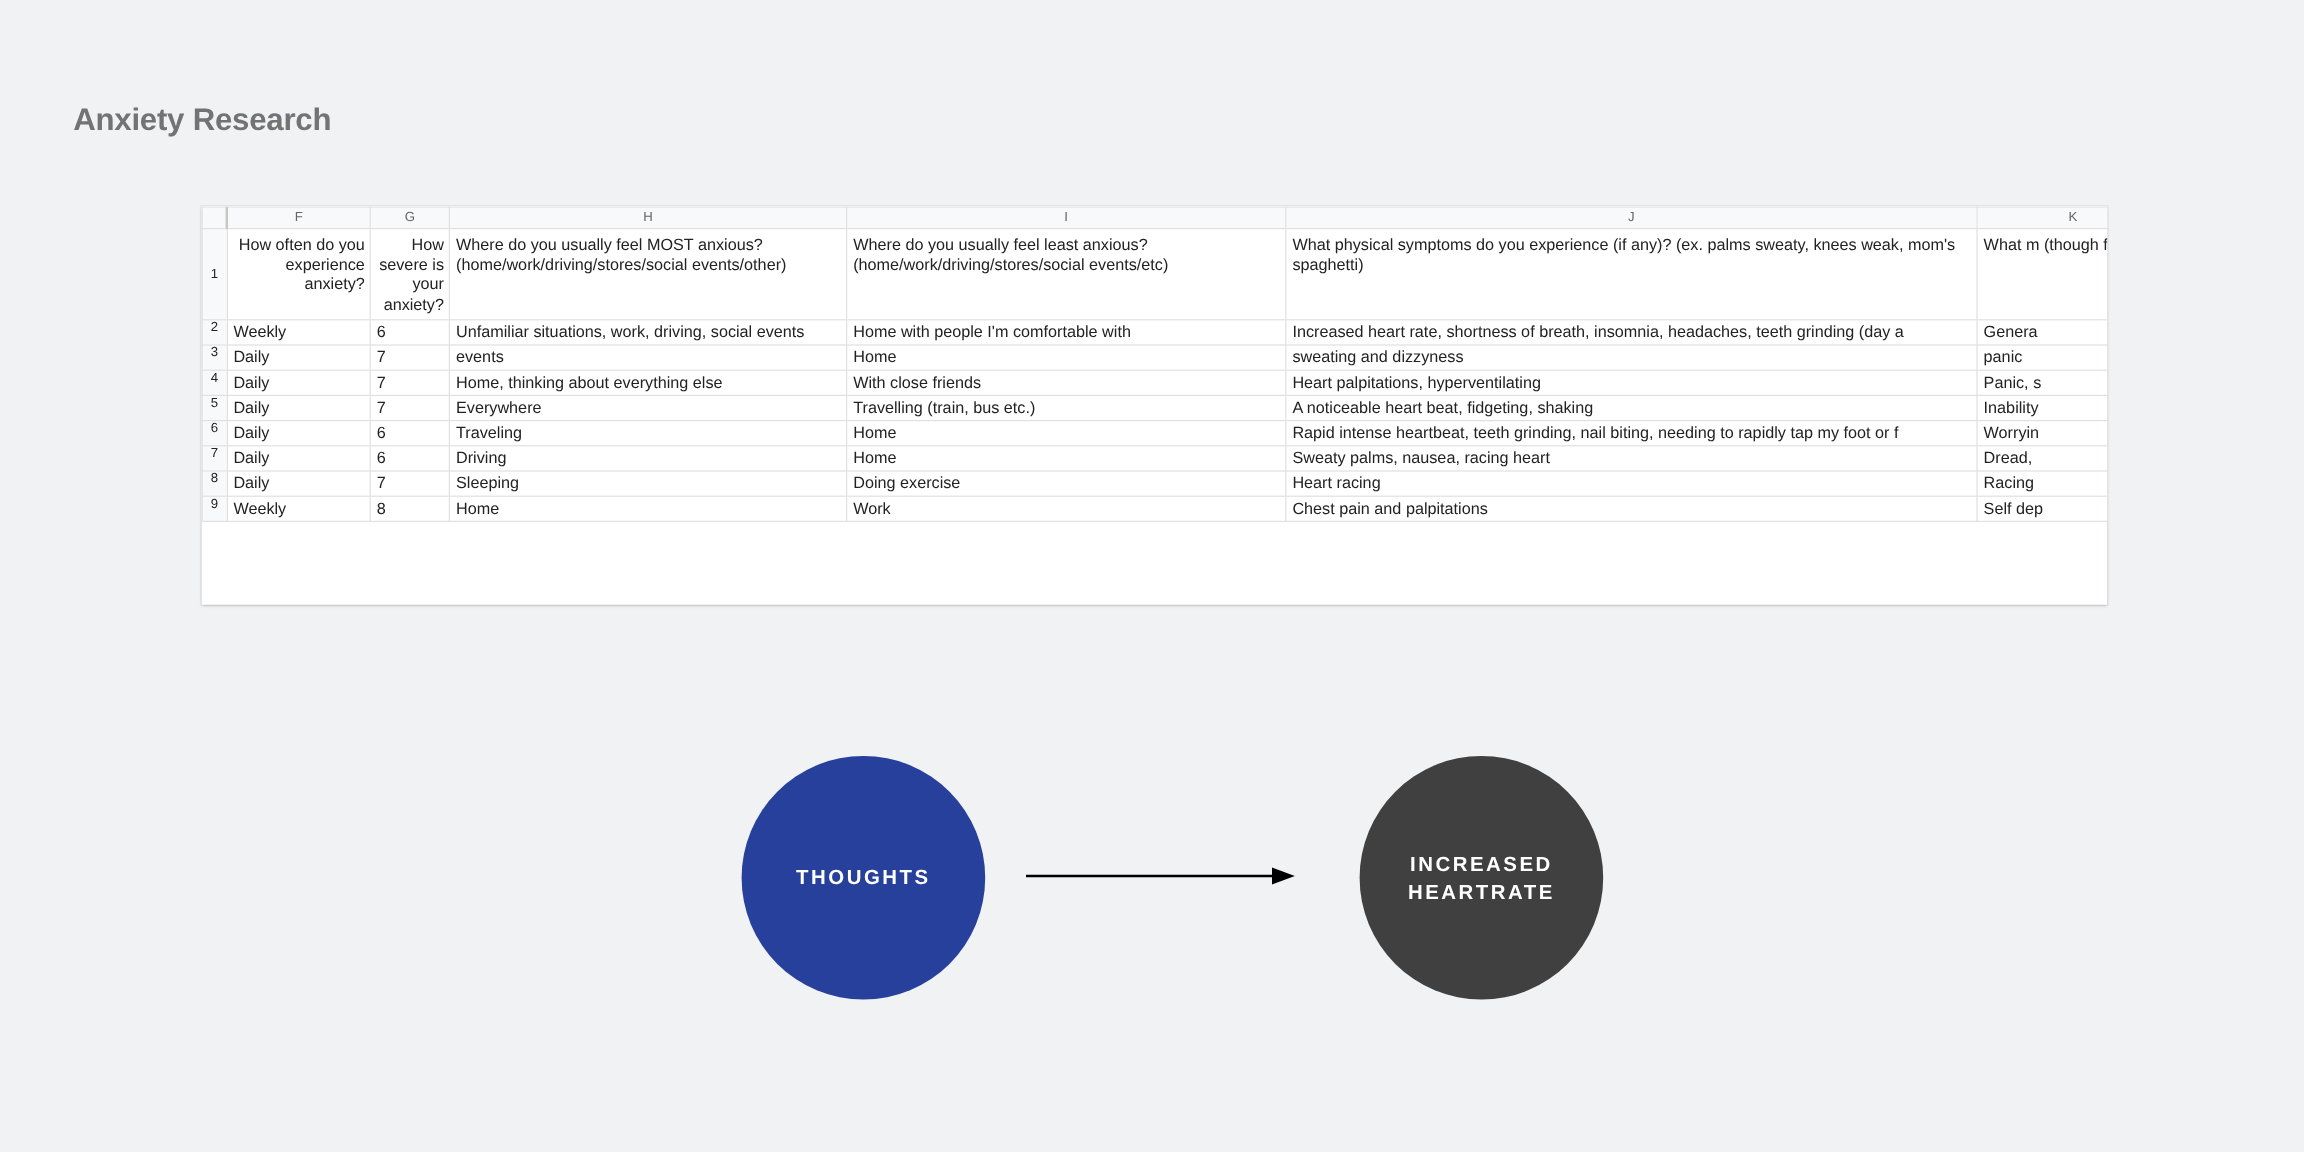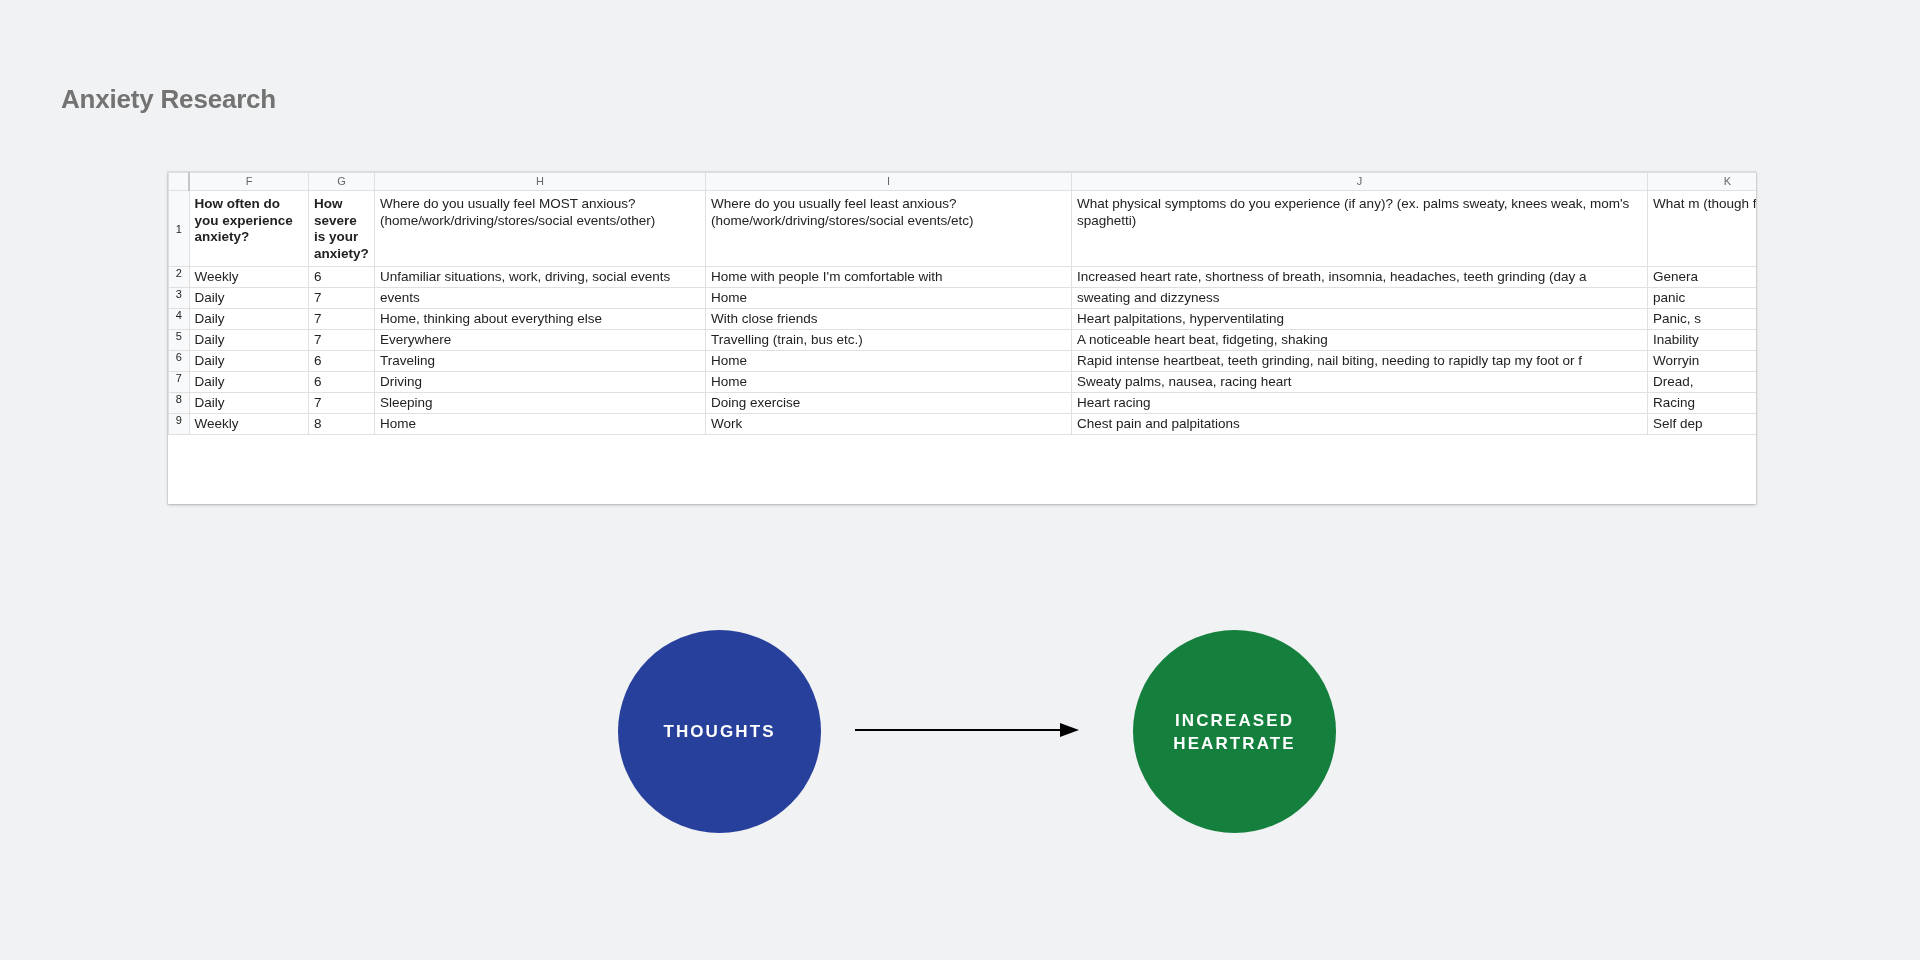--- a/index.html
+++ b/index.html
@@ -83,21 +83,21 @@
   
   tr.qrow td.cell {
     font-size: 13.5px;
     line-height: 16.5px;
     padding: 5px 4px 4px 5px;
     white-space: normal;
     height: 60px;
     vertical-align: top;
   }
   tr.qrow td.rownum { vertical-align: middle; }
-  tr.qrow td.center { text-align: left; font-weight: bold; }
+  tr.qrow td.center { text-align: right; }
 
   
   tr.drow td { height: 20px; }
   tr.drow td.cell {
     font-size: 13.5px;
     line-height: 20px;
     padding: 0 4px 0 5px;
     height: 20px;
     vertical-align: middle;
   }
@@ -136,21 +136,21 @@
     top: 40px;
     width: 203px;
     height: 203px;
     background: #27409b;
   }
   .node-heartrate {
     left: 1133px;
     top: 40px;
     width: 203px;
     height: 203px;
-    background: #15803d;
+    background: #404040;
   }
   .arrow {
     position: absolute;
     left: 855px;
     top: 128px;
     width: 230px;
     height: 24px;
   }
 </style>
 </head>

